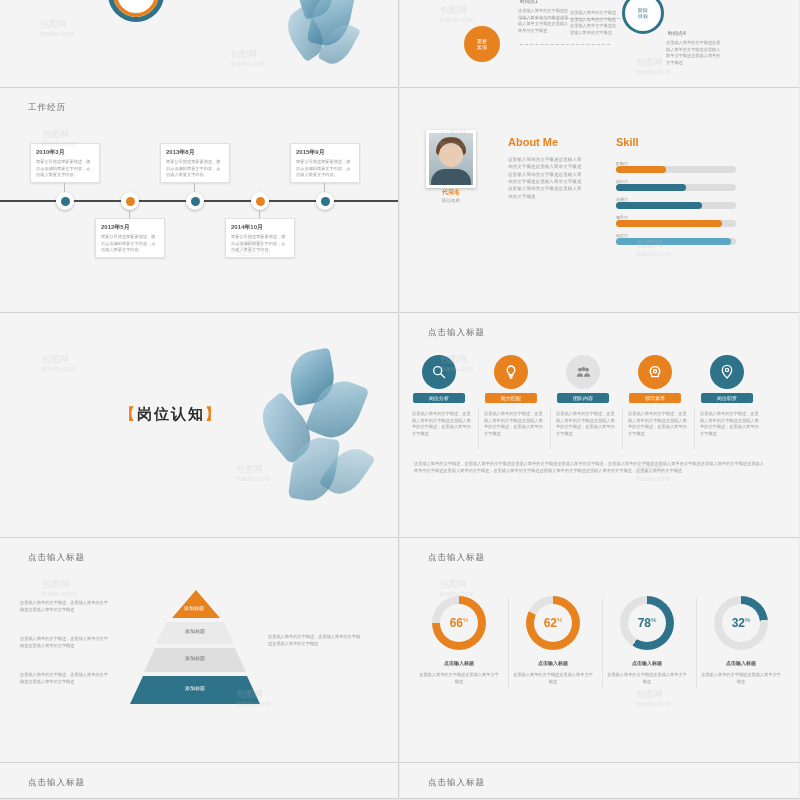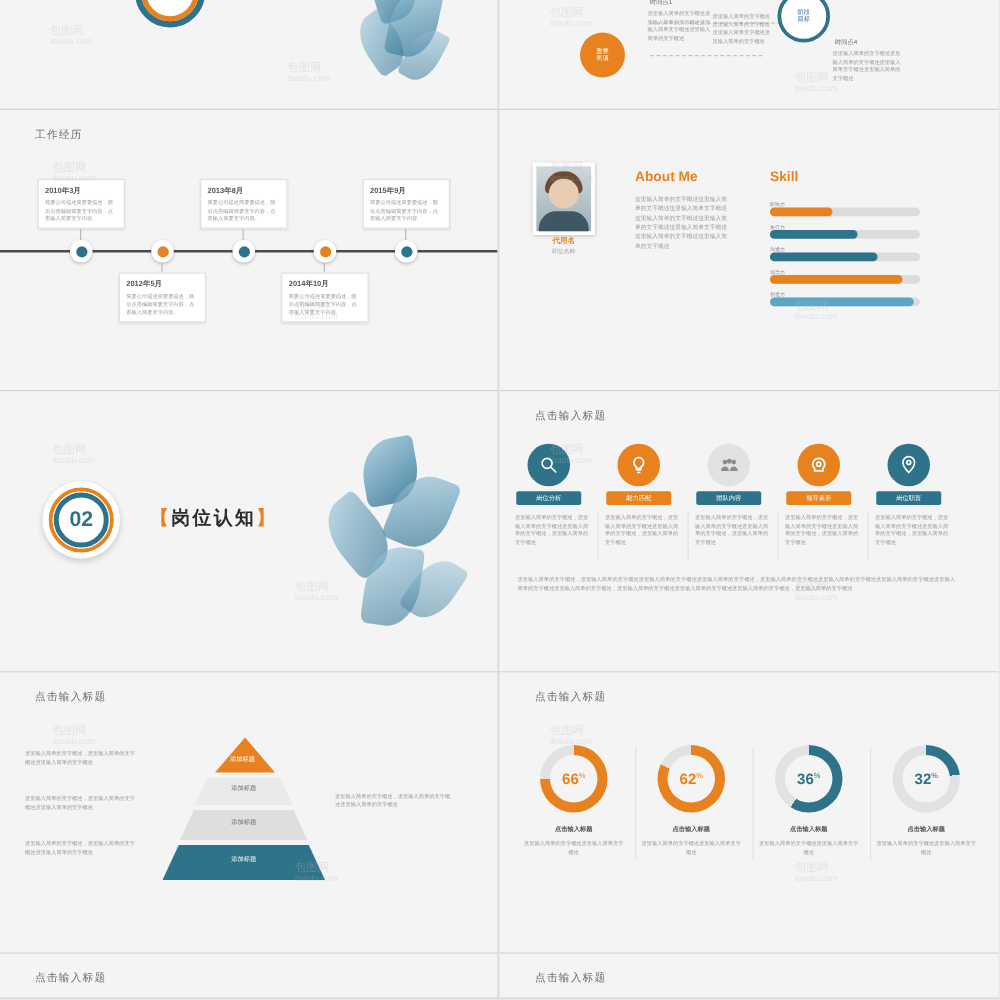--- a/index.html
+++ b/index.html
@@ -304,25 +304,20 @@
     <div class="wm">
       <span class="lg" style="left:40px;top:40px;">包图网</span>
       <span style="left:40px;top:52px;">ibaotu.com</span>
       <span class="lg" style="left:236px;top:150px;">包图网</span>
       <span style="left:236px;top:162px;">ibaotu.com</span>
     </div>
   </div>
 
   <div class="slide">
 
-    <div class="bigring">
-      <div class="r1"></div>
-        <div class="r2"></div>
-      <div class="num">02</div>
-    </div>
 
     <div class="brk">
       <b>【</b><span>岗位认知</span><b>】</b>
     </div>
 
     <div class="flower" style="left:262px;top:28px;width:120px;height:170px;">
       <div class="leafblob" style="left:28px;top:10px;width:44px;height:52px;transform:rotate(-10deg);"></div>
       <div class="leafblob" style="left:52px;top:38px;width:46px;height:60px;transform:rotate(22deg);opacity:.7;"></div>
       <div class="leafblob" style="left:4px;top:56px;width:40px;height:62px;transform:rotate(-40deg);opacity:.65;"></div>
       <div class="leafblob" style="left:30px;top:96px;width:44px;height:64px;transform:rotate(8deg);opacity:.6;"></div>
@@ -447,21 +442,21 @@
     <div class="donut" style="left:126px;top:58px;background:conic-gradient(#e8821e 0 82%, #e2e2e2 82% 100%);">
       <div class="hole">
           <div class="val" style="color:#e8821e;"><span>62</span><sup>%</sup></div>
         </div>
     </div>
     <div class="dcap" style="left:113px;top:122px;font-weight:bold;color:#555;">点击输入标题</div>
     <div class="lorem" style="position:absolute;left:113px;top:134px;width:80px;text-align:center;">这里输入简单的文字概述这里输入简单文字概述</div>
 
     <div class="donut" style="left:220px;top:58px;background:conic-gradient(#2e7389 0 59%, #e2e2e2 59% 100%);">
       <div class="hole">
-          <div class="val" style="color:#2e7389;"><span>36</span><sup>%</sup></div>
+          <div class="val" style="color:#2e7389;"><span>78</span><sup>%</sup></div>
         </div>
     </div>
     <div class="dcap" style="left:207px;top:122px;font-weight:bold;color:#555;">点击输入标题</div>
     <div class="lorem" style="position:absolute;left:207px;top:134px;width:80px;text-align:center;">这里输入简单的文字概述这里输入简单文字概述</div>
 
     <div class="donut" style="left:314px;top:58px;background:conic-gradient(#2e7389 0 23%, #e2e2e2 23% 100%);">
       <div class="hole">
           <div class="val" style="color:#2e7389;"><span>32</span><sup>%</sup></div>
         </div>
     </div>

